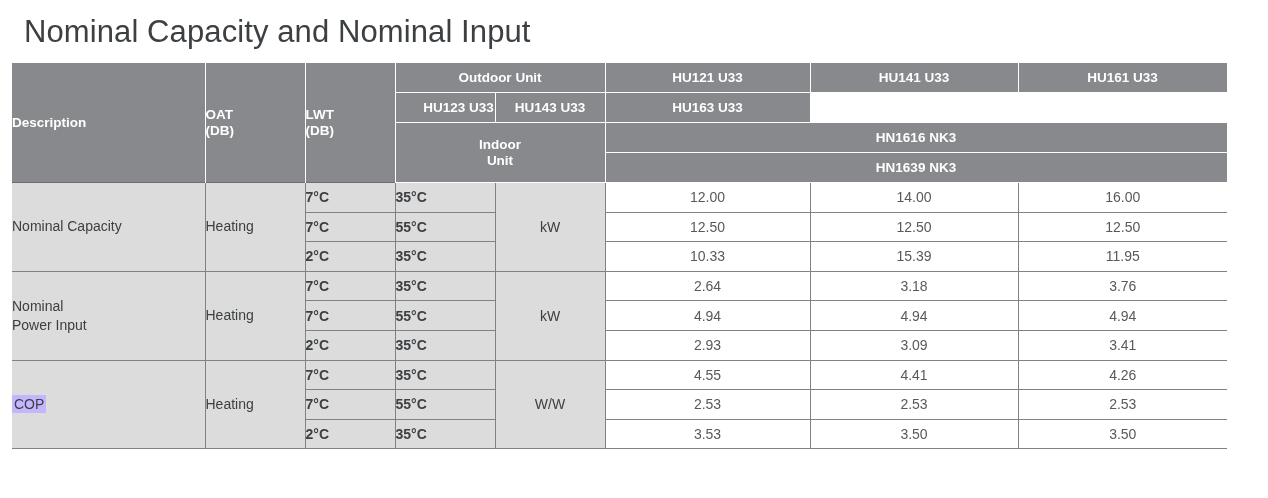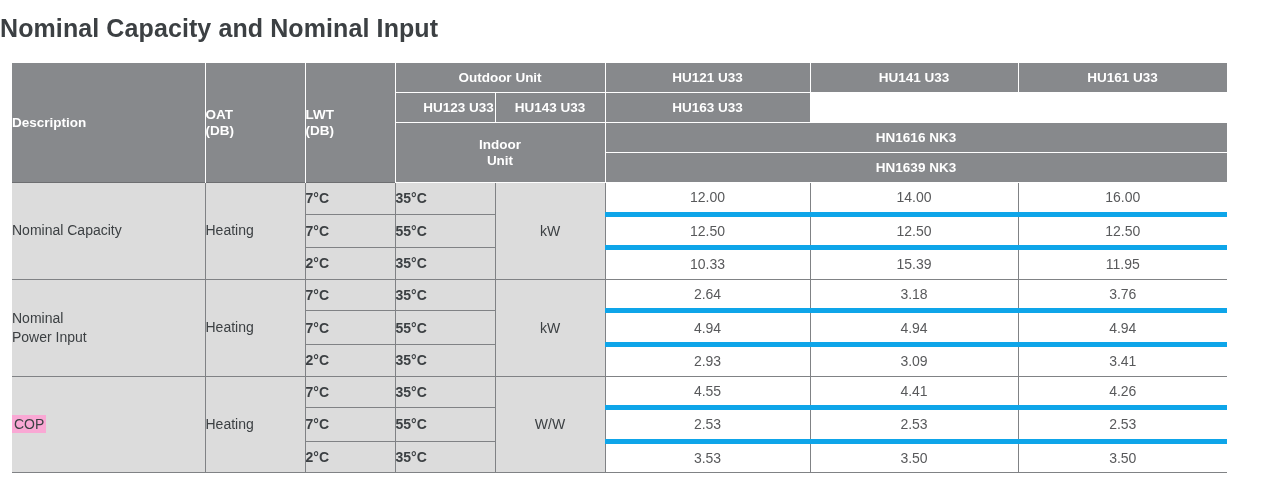--- a/index.html
+++ b/index.html
@@ -10,24 +10,24 @@
   body {
     width: 1268px;
     height: 498px;
     font-family: "Liberation Sans", sans-serif;
     -webkit-font-smoothing: antialiased;
     overflow: hidden;
   }
 
   #page-title {
     position: absolute;
-    left: 0;
+    left: 24px;
     top: 14px;
-    font-size: 25px;
-    font-weight: 700;
+    font-size: 31px;
+    font-weight: 400;
     color: #3c4043;
     letter-spacing: 0.1px;
     white-space: nowrap;
   }
 
   #spec-table {
     position: absolute;
     left: 12px;
     top: 63px;
     width: 1215px;
@@ -107,36 +107,36 @@
     color: #3c4043;
     font-size: 14px;
     text-align: center;
     border: 1px solid #808285;
   }
   .val {
     background: #ffffff;
     color: #58595b;
     font-size: 14px;
     text-align: center;
-    border-top: 5px solid #0ea5e9;
+    border-top: 1px solid #0ea5e9;
     border-bottom: 1px solid #808285;
     border-left: 1px solid #808285;
     border-right: none;
   }
   .val-last {
     border-right: none;
   }
 
   
   tr.group-start > td { border-top-width: 1px; border-top-color: #6d6e71; }
 
   .cell-h { height: 28.6px; }
 
   .hl {
-    background: #f9a8d4;
+    background: #c4b5fd;
     padding: 1px 2px;
   }
 </style>
 </head>
 <body>
 
 <div id="page-title">Nominal Capacity and Nominal Input</div>
 
 <table id="spec-table">
   <colgroup>

